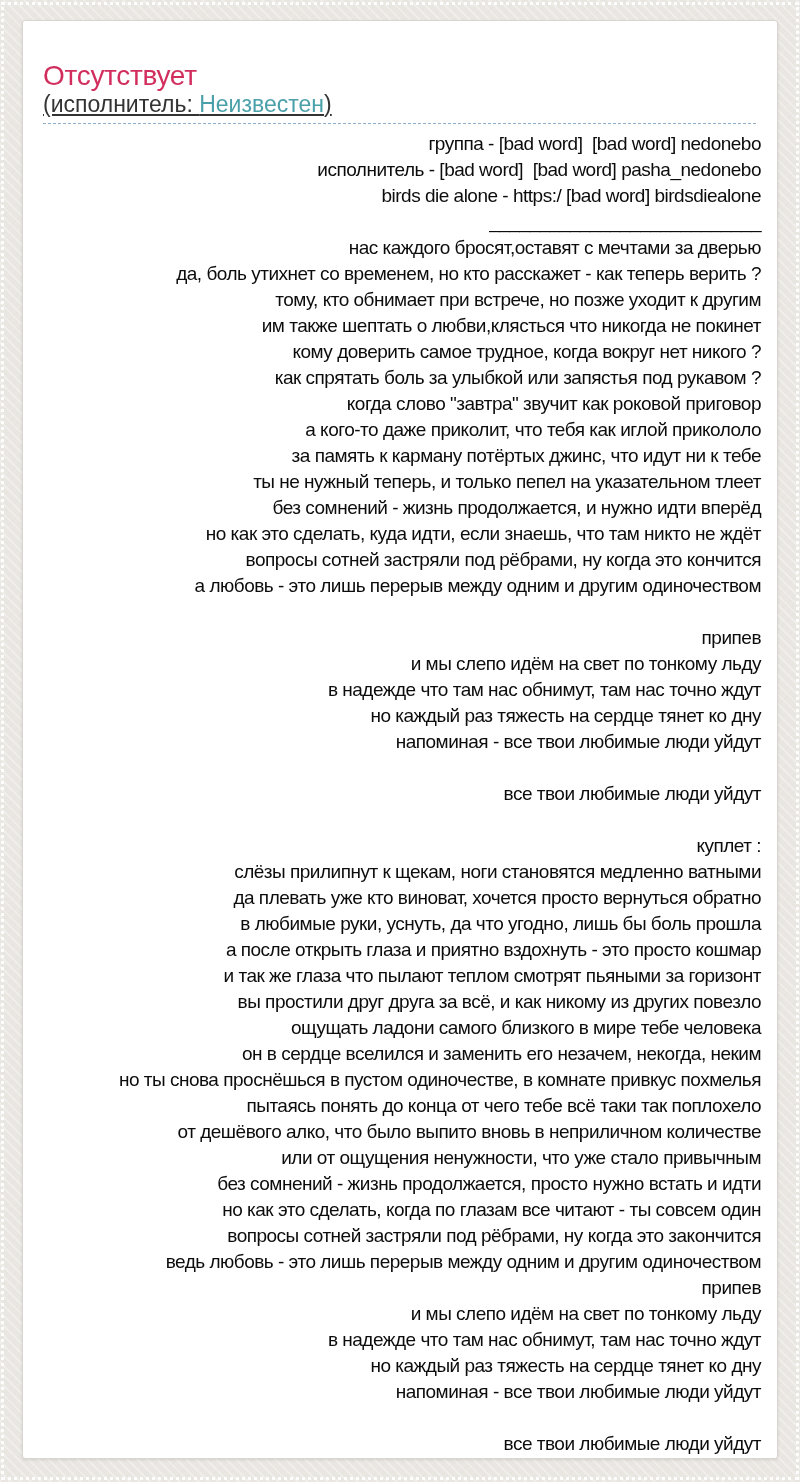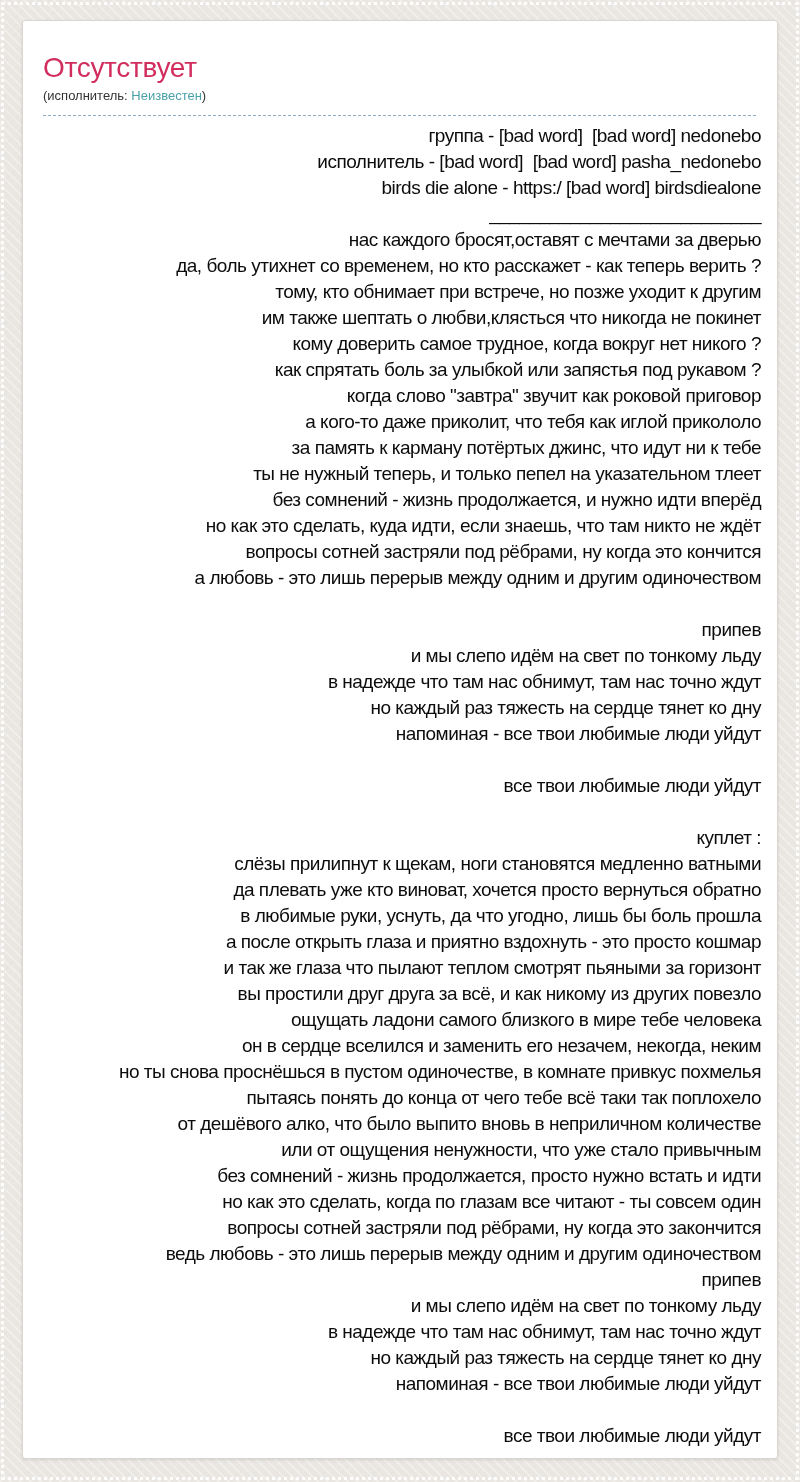--- a/index.html
+++ b/index.html
@@ -30,37 +30,38 @@
     top: 20px;
     width: 756px;
     height: 1439px;
     box-sizing: border-box;
     background: #ffffff;
     border: 1px solid #d9d6d1;
     border-radius: 3px;
     box-shadow: 0 1px 3px rgba(0,0,0,0.10);
   }
   .header {
-    margin: 8px 21px 0 20px;
+    margin: 16px 21px 0 20px;
     padding: 23px 0 9px 0;
     border-bottom: 1px dashed #8fadc6;
   }
   .song-title {
     margin: 0;
     font-size: 28px;
     font-weight: 400;
     line-height: 31px;
     letter-spacing: -0.3px;
     color: #d12e5e;
   }
   .subtitle {
     margin-top: 3px;
-    font-size: 13px;
+    font-size: 23px;
     line-height: 20px;
     color: #333333;
+    text-decoration: underline;
   }
   .artist-link {
     color: #4aa0a9;
     text-decoration: none;
     cursor: pointer;
   }
   .lyrics {
     margin: 7px 16px 0 20px;
     font-size: 19px;
     line-height: 26px;

